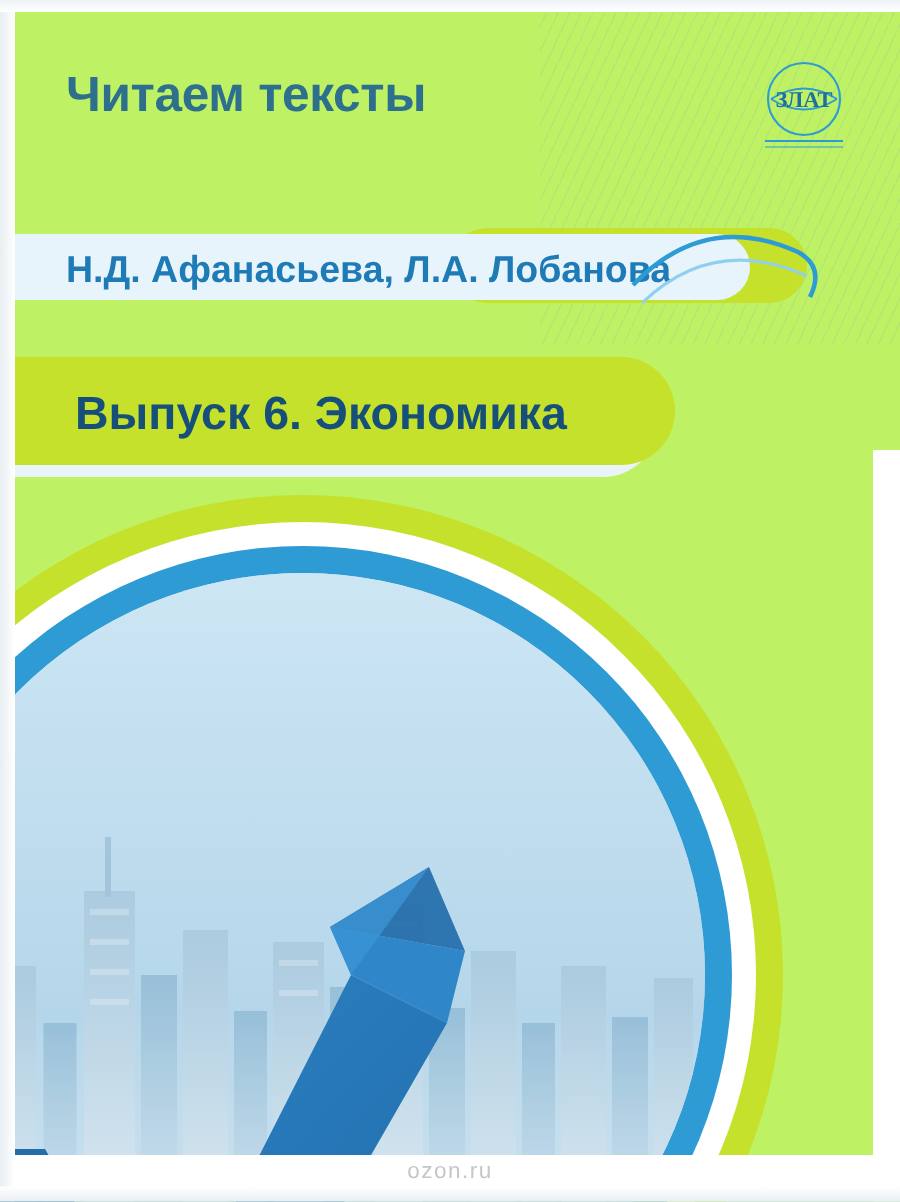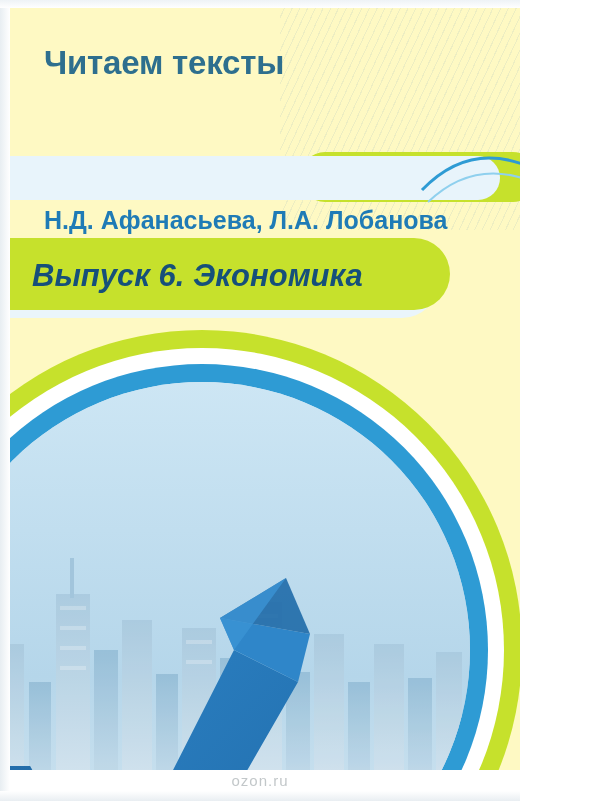--- a/index.html
+++ b/index.html
@@ -9,23 +9,23 @@
   }
   body {
     width: 600px;
     height: 801px;
     font-family: "Liberation Sans", sans-serif;
     overflow: hidden;
   }
 
   .cover {
     position: relative;
-    width: 520px;
+    width: 600px;
     height: 801px;
-    background: #fef9c3;
+    background: #bef264;
     overflow: hidden;
   }
 
   
   .page-edge-left {
     position: absolute;
     left: 0; top: 0;
     width: 10px; height: 801px;
     background: linear-gradient(to right, #e8eef2, #ffffff);
     z-index: 40;
@@ -124,21 +124,20 @@
   }
   .authors-text {
     position: absolute;
     left: 44px;
     top: 14px;
     font-size: 25px;
     font-weight: bold;
     color: #1f7bb6;
     white-space: nowrap;
     z-index: 24;
-    margin-top: 40px;
   }
 
   
   .issue-bar {
     position: absolute;
     left: -40px;
     top: 238px;
     width: 490px;
     height: 72px;
     background: #c6e12c;
@@ -150,28 +149,27 @@
     left: -40px;
     top: 246px;
     width: 478px;
     height: 72px;
     background: #eaf5fb;
     border-radius: 0 36px 36px 0;
     z-index: 21;
   }
   .issue-text {
     position: absolute;
-    left: 32px;
+    left: 50px;
     top: 258px;
     font-size: 31px;
     font-weight: bold;
     color: #16507a;
     white-space: nowrap;
     z-index: 26;
-    font-style: italic;
   }
 
   
   .art-wrap {
     position: absolute;
     left: -118px;
     top: 330px;
     width: 700px;
     height: 480px;
     z-index: 10;
@@ -242,20 +240,30 @@
 <body>
 
 <div class="cover">
 
   <div class="watermark"></div>
 
   <div class="title-block">
     <div class="title-line">Читаем тексты</div>
   </div>
 
+  <div class="logo">
+    <svg width="64" height="62" viewBox="0 0 64 62">
+      <circle cx="32" cy="26" r="24" fill="none" stroke="#2e9bd4" stroke-width="1.4"></circle>
+      <path d="M10 26 Q32 12 54 26" fill="none" stroke="#2e9bd4" stroke-width="1.2"></path>
+      <path d="M10 26 Q32 40 54 26" fill="none" stroke="#2e9bd4" stroke-width="1.2"></path>
+      <text x="32" y="31" text-anchor="middle" font-family="Liberation Serif, serif" font-size="15" font-weight="bold" fill="#1f6f9e">ЗЛАТ</text>
+      <line x1="6" y1="54" x2="58" y2="54" stroke="#2e9bd4" stroke-width="1.2"></line>
+      <line x1="6" y1="58" x2="58" y2="58" stroke="#2e9bd4" stroke-width="0.8"></line>
+    </svg>
+  </div>
 
   <div class="authors-strip">
     <div class="authors-pill-green"></div>
     <div class="authors-pill-blue"></div>
     <div class="authors-text">Н.Д. Афанасьева, Л.А. Лобанова</div>
   </div>
   <div class="authors-swoosh">
     <svg width="130" height="80" viewBox="0 0 130 80">
       <path d="M2 40 Q50 -10 112 18 Q130 28 120 48" fill="none" stroke="#2e9bd4" stroke-width="3"></path>
       <path d="M8 52 Q56 6 118 34" fill="none" stroke="#8fd0ee" stroke-width="2"></path>

